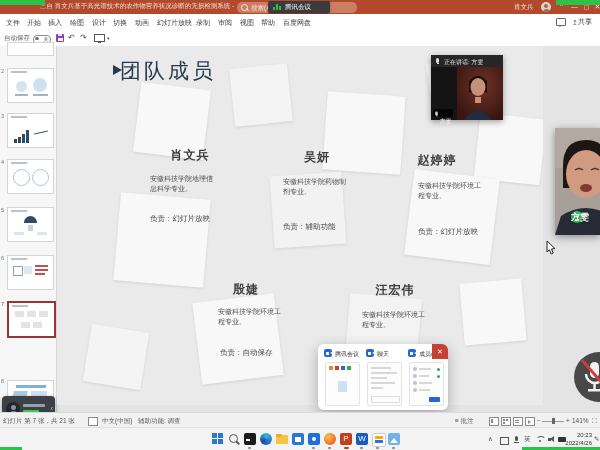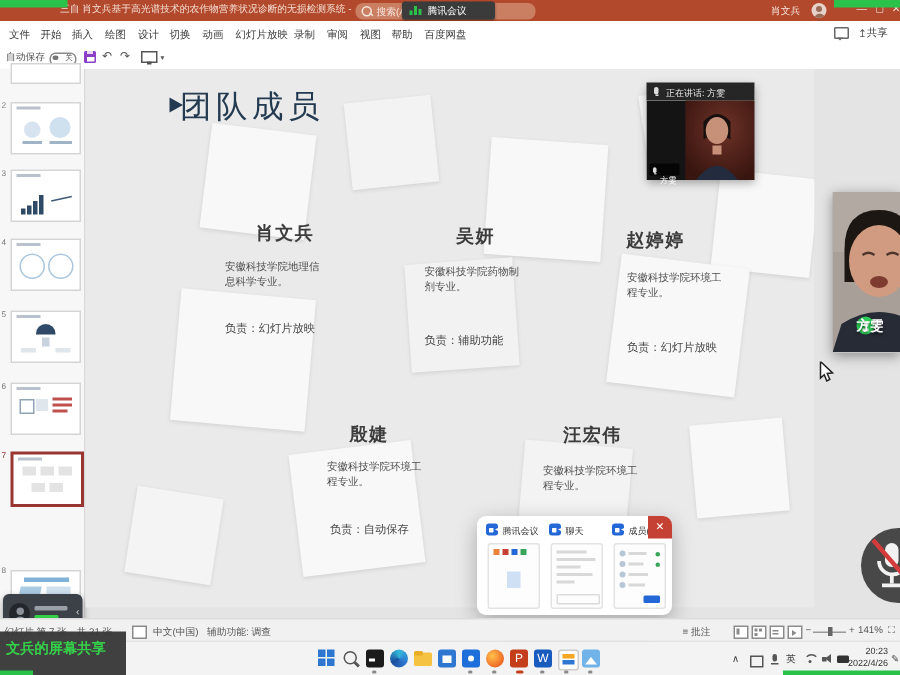--- a/index.html
+++ b/index.html
@@ -468,22 +468,19 @@
         <i class="abs" style="left:2px;top:0px;border-top:3.5px solid transparent;border-bottom:3.5px solid transparent;border-right:4px solid #555;"></i>
       </span>
     <span class="abs tray" style="left:558px;top:9px;width:8px;height:5px;background:#333;border-radius:1px;"></span>
     <div class="abs clock">
       <div>20:23</div>
       <div>2022/4/26</div>
     </div>
     <span class="abs tray" style="left:594px;">✎</span>
   </div>
 
-  <div class="abs share-ind">
-    <span>文兵的屏幕共享</span>
-  </div>
 
   <i class="abs grn" style="left:0;top:0;width:45px;height:5px;"></i>
   <i class="abs grn" style="left:556px;top:0;width:44px;height:5px;"></i>
   <i class="abs grn" style="left:0;top:447px;width:22px;height:3px;"></i>
   <i class="abs grn" style="left:522px;top:447px;width:78px;height:3px;"></i>
 
 </div>
 
 </body></html>

